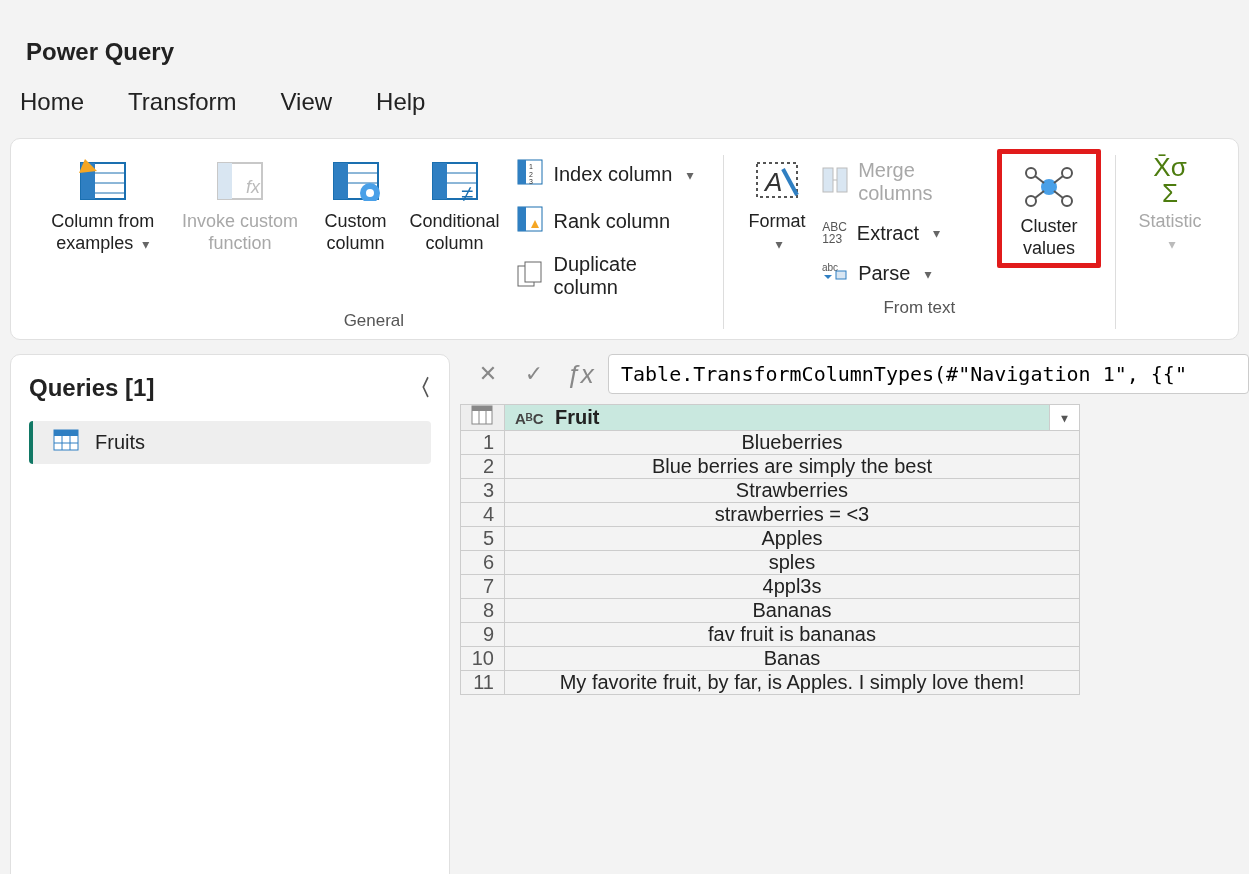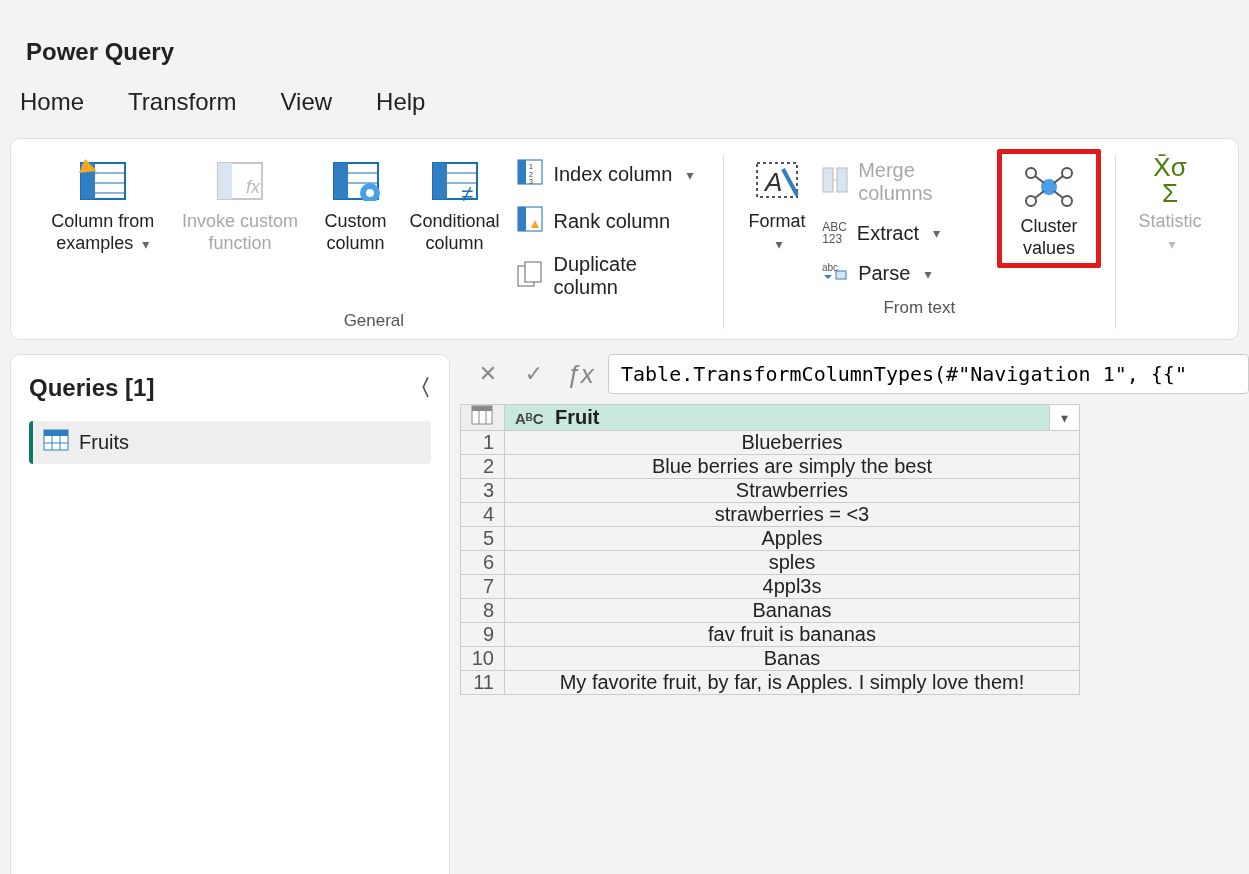--- a/index.html
+++ b/index.html
@@ -123,24 +123,24 @@
     display: flex;
     justify-content: space-between;
     align-items: center;
     font-size: 24px;
     font-weight: 600;
     margin-bottom: 18px;
   }
   .query-item {
     display: flex;
     align-items: center;
-    gap: 10px;
+    gap: 16px;
     background: #eee;
     border-left: 4px solid #117865;
-    padding: 8px 10px;
+    padding: 8px 20px;
     border-radius: 4px;
     font-size: 20px;
   }
   
   .data-panel {
     flex: 1;
     display: flex;
     flex-direction: column;
     margin-right: 0;
   }

